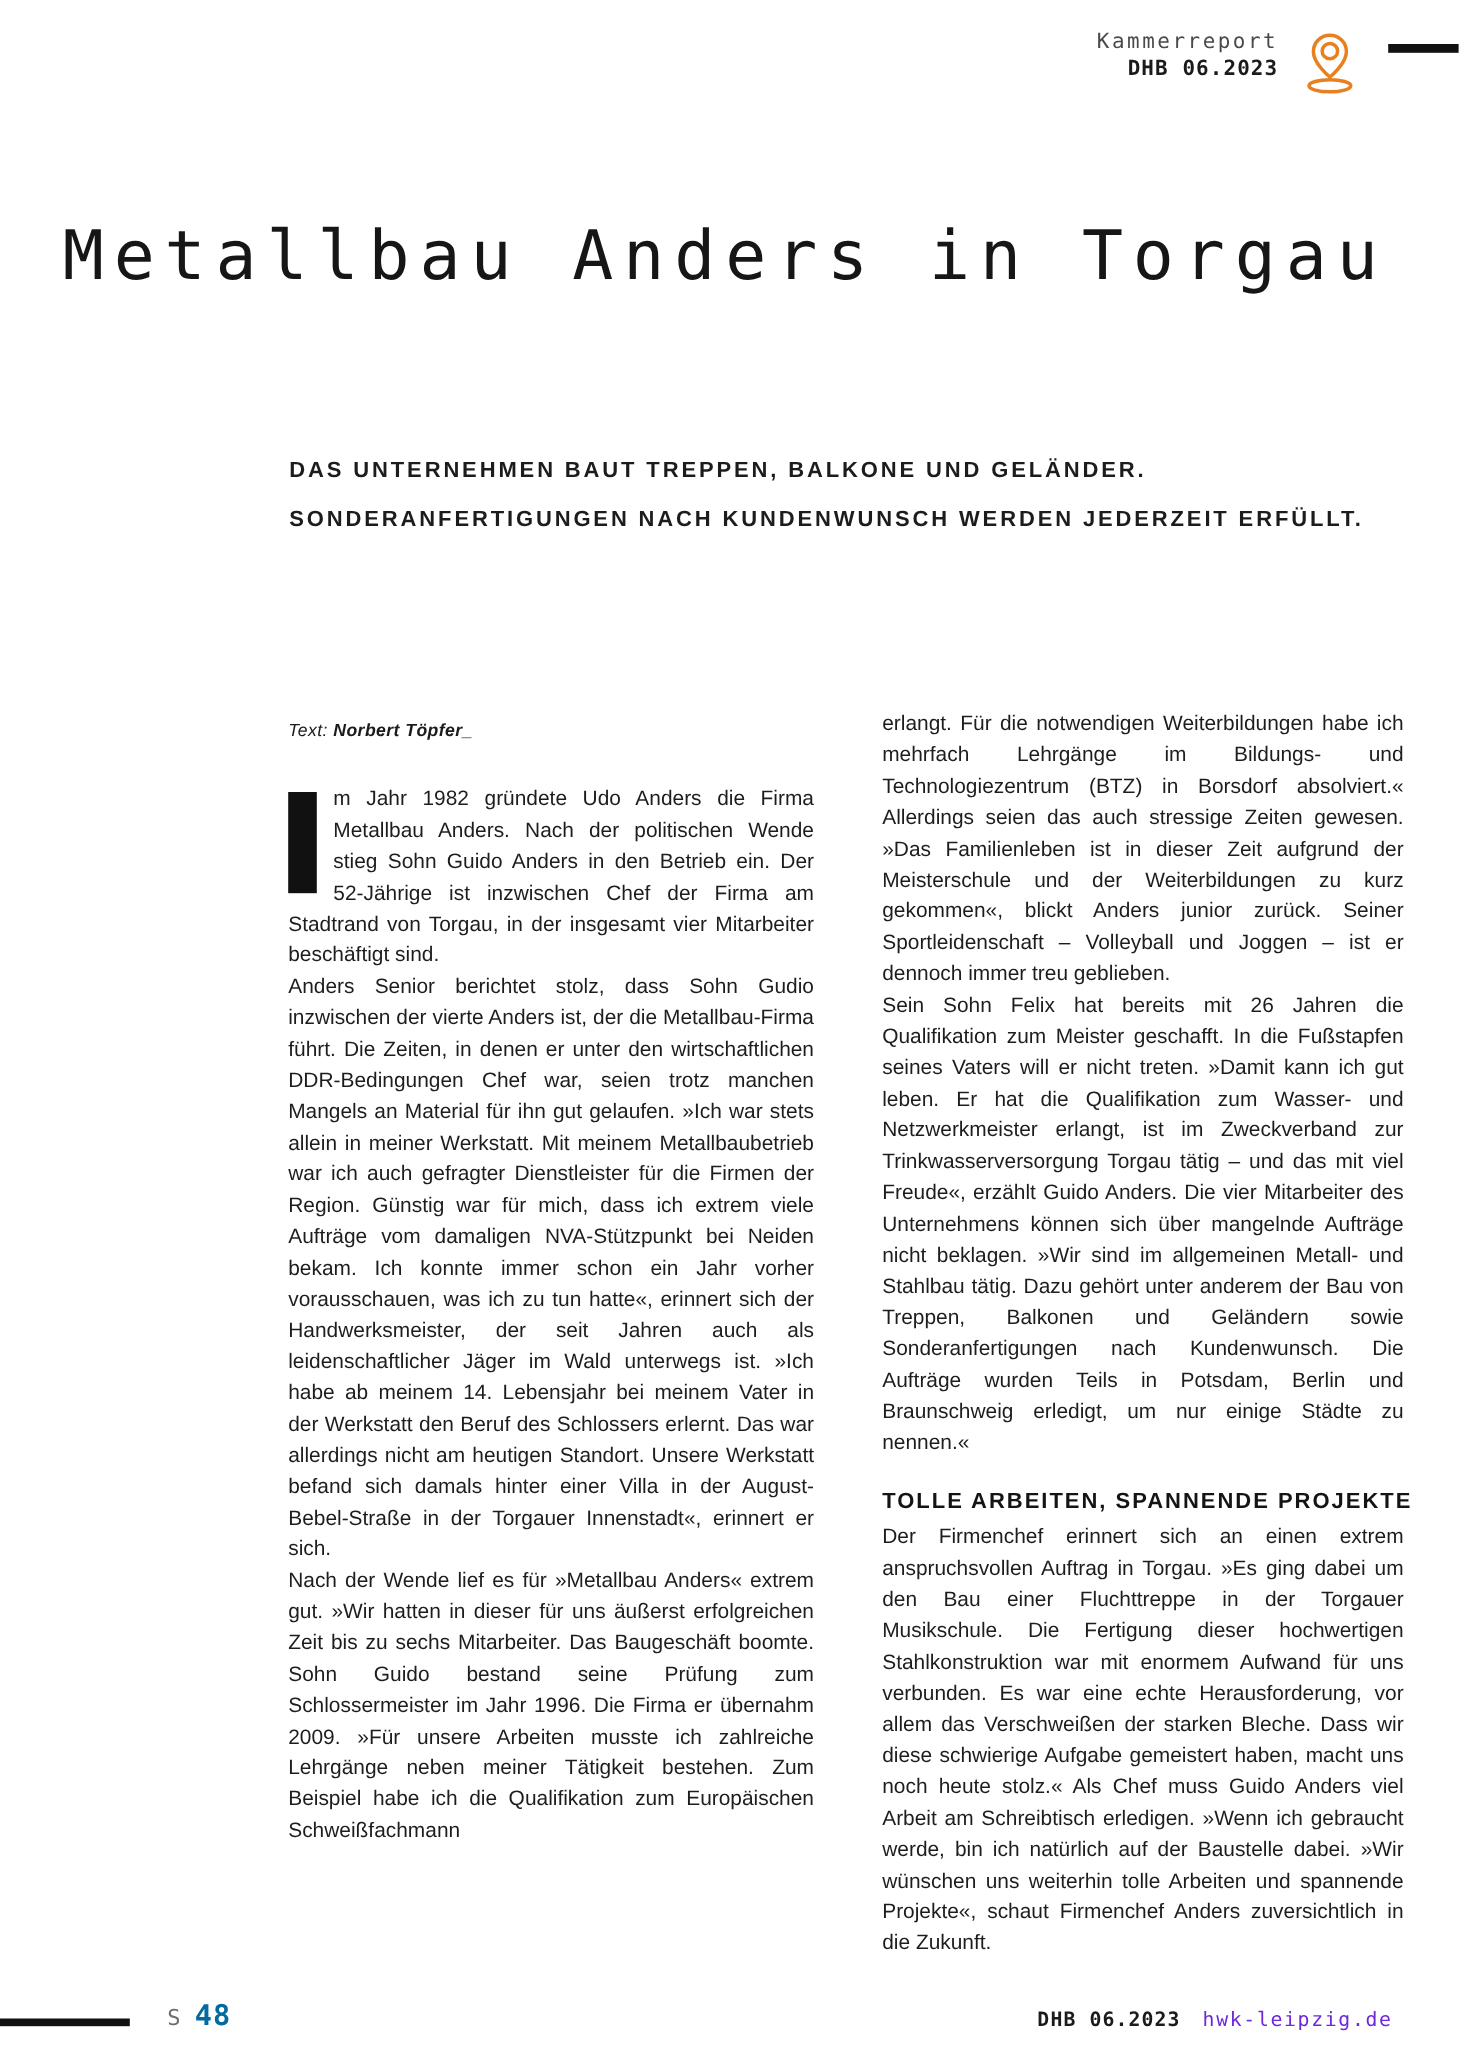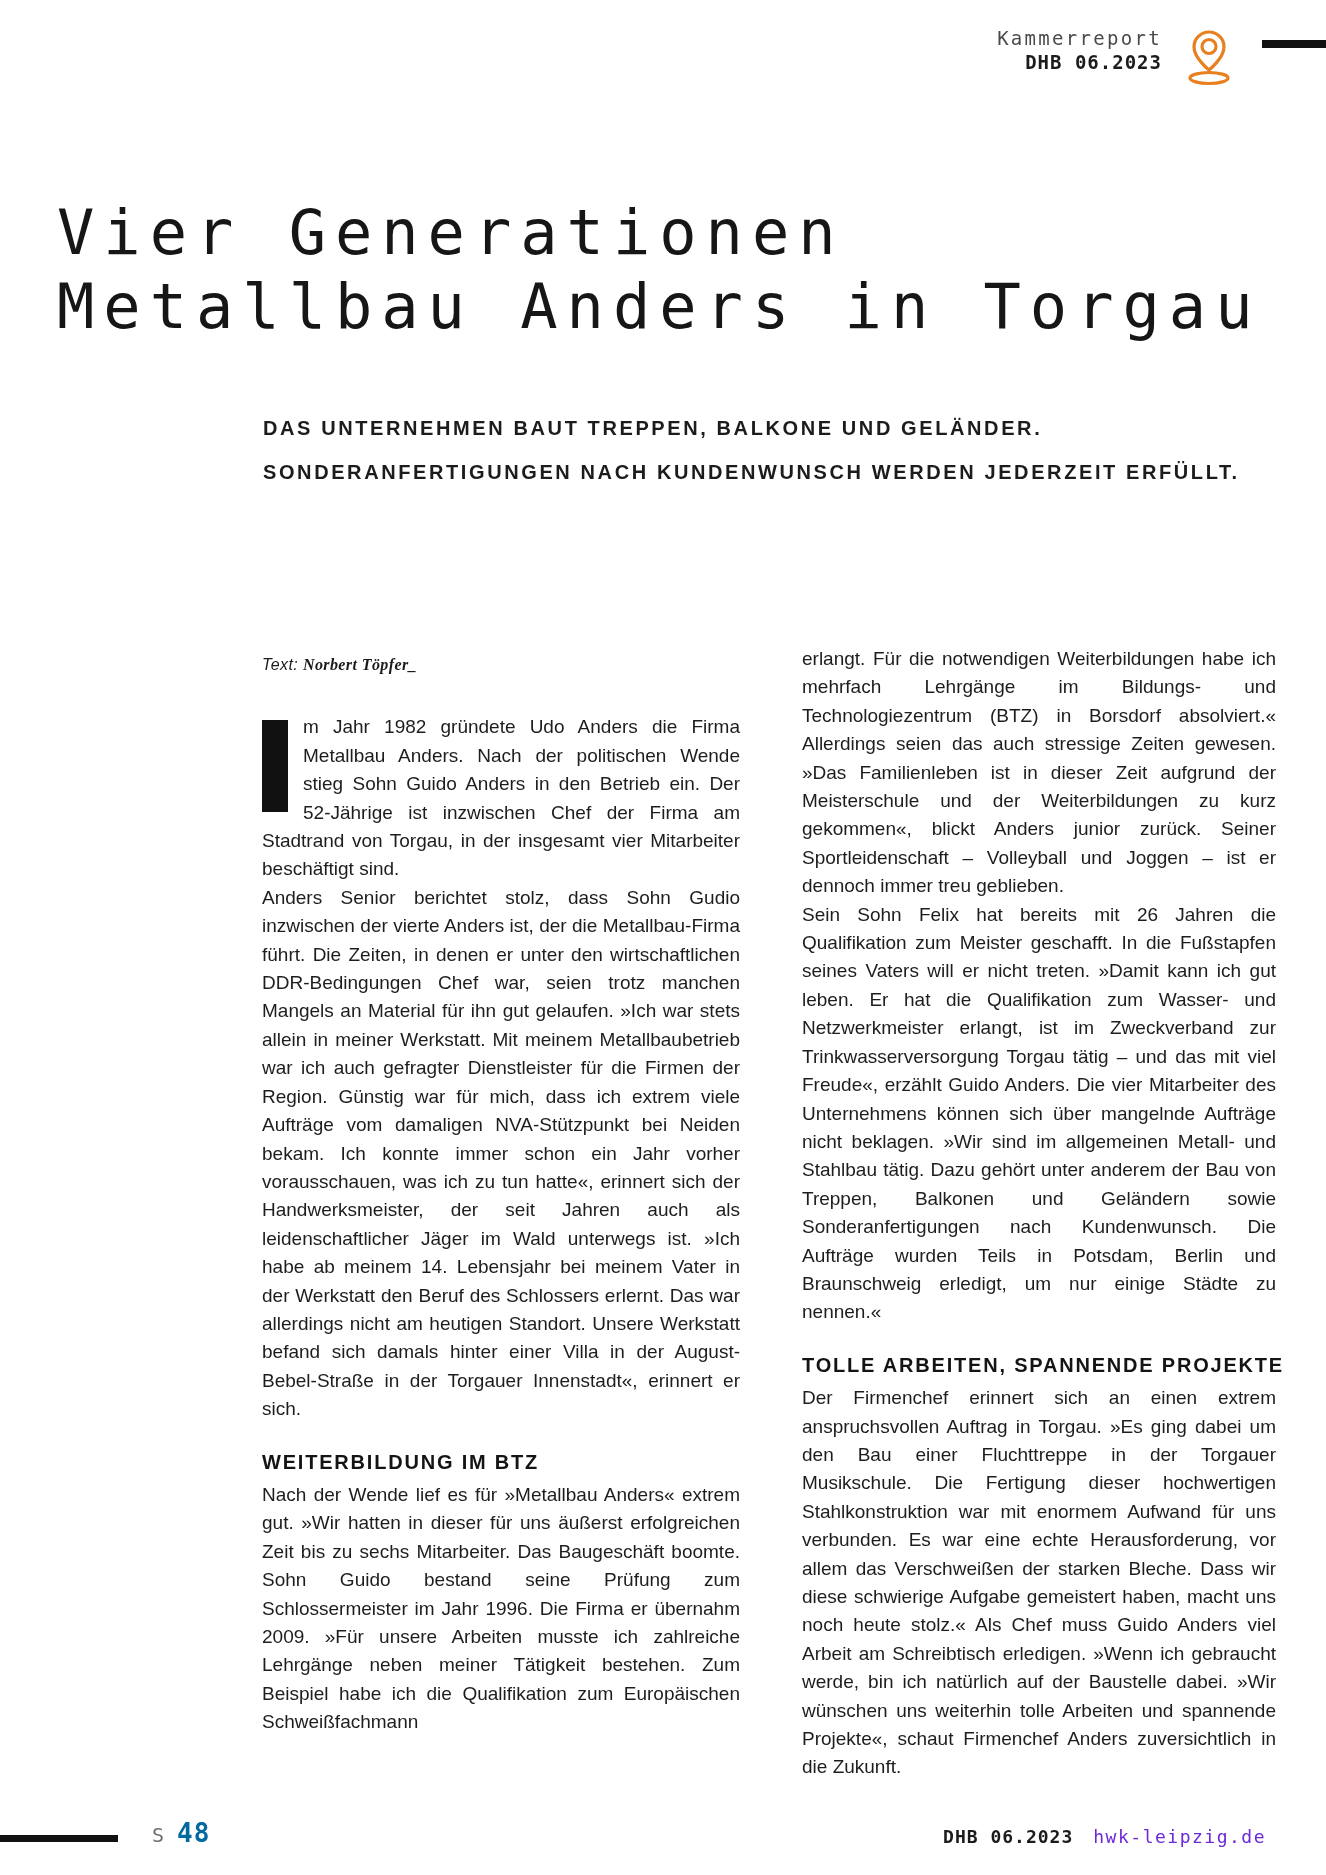--- a/index.html
+++ b/index.html
@@ -23,21 +23,21 @@
               letter-spacing:2.6px; line-height:44px; color:#1c1c1c; white-space:nowrap; }
 
   
   .col { position:absolute; top:645px; width:478px; font-size:19px; line-height:28.4px;
          text-align:justify; color:#1d1d1d; hyphens:auto; -webkit-hyphens:auto; }
   .col-left  { left:262px; }
   .col-right { left:802px; width:474px; }
 
   .byline { font-size:16px; font-style:italic; letter-spacing:0.4px; margin:6px 0 34px 0;
             text-align:left; color:#1b1b1b; }
-  .byline b { font-weight:bold;font-family:Liberation Serif, serif; }
+  .byline b { font-weight:bold; }
 
   .dropcap { float:left; width:26px; height:92px; background:#111; color:#111;
              overflow:hidden; margin:7px 15px 2px 0; font-size:92px; line-height:92px; }
 
   p.body { margin:0 0 0 0; }
   h3.sect { font-size:20px; font-weight:bold; letter-spacing:1.8px; margin:24px 0 5px 0;
             text-align:left; color:#141414; white-space:nowrap; }
   .col-right p.first { margin-top:0; }
 
   
@@ -64,42 +64,40 @@
     <g fill="none" stroke="#E8801F" stroke-width="3.2">
       <path d="M23 4 C14.7 4 8 10.7 8 19 C8 30 23 42 23 42 C23 42 38 30 38 19 C38 10.7 31.3 4 23 4 Z"></path>
       <circle cx="23" cy="18.5" r="7"></circle>
       <ellipse cx="23" cy="50" rx="19" ry="5.5"></ellipse>
     </g>
   </svg>
 </div>
 <div class="top-bar"></div>
 
 <div class="title">
-  <div>Vier Generationen</div>
   <div>Metallbau Anders in Torgau</div>
 </div>
 
 <div class="subtitle">
   <div>DAS UNTERNEHMEN BAUT TREPPEN, BALKONE UND GELÄNDER.</div>
   <div>SONDERANFERTIGUNGEN NACH KUNDENWUNSCH WERDEN JEDERZEIT ERFÜLLT.</div>
 </div>
 
 <div class="col col-left">
   <div class="byline">
     <span>Text:</span>
     <b>Norbert Töpfer_</b>
   </div>
 
   <p class="body">
     <span class="dropcap">I</span><span>m Jahr 1982 gründete Udo Anders die Firma Metallbau Anders. Nach der politischen Wende stieg Sohn Guido Anders in den Betrieb ein. Der 52-Jährige ist inzwischen Chef der Firma am Stadtrand von Torgau, in der insgesamt vier Mitarbeiter beschäftigt sind.</span>
   </p>
 
   <p class="body">Anders Senior berichtet stolz, dass Sohn Gudio inzwischen der vierte Anders ist, der die Metallbau-Firma führt. Die Zeiten, in denen er unter den wirtschaftlichen DDR-Bedingungen Chef war, seien trotz manchen Mangels an Material für ihn gut gelaufen. »Ich war stets allein in meiner Werkstatt. Mit meinem Metallbaubetrieb war ich auch gefragter Dienstleister für die Firmen der Region. Günstig war für mich, dass ich extrem viele Aufträge vom damaligen NVA-Stützpunkt bei Neiden bekam. Ich konnte immer schon ein Jahr vorher vorausschauen, was ich zu tun hatte«, erinnert sich der Handwerksmeister, der seit Jahren auch als leidenschaftlicher Jäger im Wald unterwegs ist. »Ich habe ab meinem 14. Lebensjahr bei meinem Vater in der Werkstatt den Beruf des Schlossers erlernt. Das war allerdings nicht am heutigen Standort. Unsere Werkstatt befand sich damals hinter einer Villa in der August-Bebel-Straße in der Torgauer Innenstadt«, erinnert er sich.</p>
 
-  <h3 class="sect">WEITERBILDUNG IM BTZ</h3>
   <p class="body">Nach der Wende lief es für »Metallbau Anders« extrem gut. »Wir hatten in dieser für uns äußerst erfolgreichen Zeit bis zu sechs Mitarbeiter. Das Baugeschäft boomte. Sohn Guido bestand seine Prüfung zum Schlossermeister im Jahr 1996. Die Firma er übernahm 2009. »Für unsere Arbeiten musste ich zahlreiche Lehrgänge neben meiner Tätigkeit bestehen. Zum Beispiel habe ich die Qualifikation zum Europäischen Schweißfachmann</p>
 </div>
 
 <div class="col col-right">
   <p class="body first">erlangt. Für die notwendigen Weiterbildungen habe ich mehrfach Lehrgänge im Bildungs- und Technologiezentrum (BTZ) in Borsdorf absolviert.« Allerdings seien das auch stressige Zeiten gewesen. »Das Familienleben ist in dieser Zeit aufgrund der Meisterschule und der Weiterbildungen zu kurz gekommen«, blickt Anders junior zurück. Seiner Sportleidenschaft – Volleyball und Joggen – ist er dennoch immer treu geblieben.</p>
 
   <p class="body">Sein Sohn Felix hat bereits mit 26 Jahren die Qualifikation zum Meister geschafft. In die Fußstapfen seines Vaters will er nicht treten. »Damit kann ich gut leben. Er hat die Qualifikation zum Wasser- und Netzwerkmeister erlangt, ist im Zweckverband zur Trinkwasserversorgung Torgau tätig – und das mit viel Freude«, erzählt Guido Anders. Die vier Mitarbeiter des Unternehmens können sich über mangelnde Aufträge nicht beklagen. »Wir sind im allgemeinen Metall- und Stahlbau tätig. Dazu gehört unter anderem der Bau von Treppen, Balkonen und Geländern sowie Sonderanfertigungen nach Kundenwunsch. Die Aufträge wurden Teils in Potsdam, Berlin und Braunschweig erledigt, um nur einige Städte zu nennen.«</p>
 
   <h3 class="sect">TOLLE ARBEITEN, SPANNENDE PROJEKTE</h3>
   <p class="body">Der Firmenchef erinnert sich an einen extrem anspruchsvollen Auftrag in Torgau. »Es ging dabei um den Bau einer Fluchttreppe in der Torgauer Musikschule. Die Fertigung dieser hochwertigen Stahlkonstruktion war mit enormem Aufwand für uns verbunden. Es war eine echte Herausforderung, vor allem das Verschweißen der starken Bleche. Dass wir diese schwierige Aufgabe gemeistert haben, macht uns noch heute stolz.« Als Chef muss Guido Anders viel Arbeit am Schreibtisch erledigen. »Wenn ich gebraucht werde, bin ich natürlich auf der Baustelle dabei. »Wir wünschen uns weiterhin tolle Arbeiten und spannende Projekte«, schaut Firmenchef Anders zuversichtlich in die Zukunft.</p>

